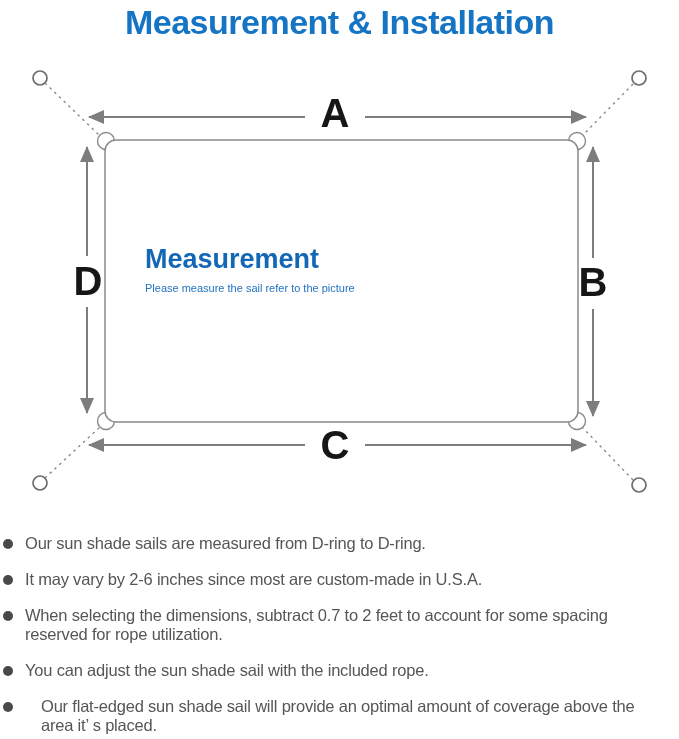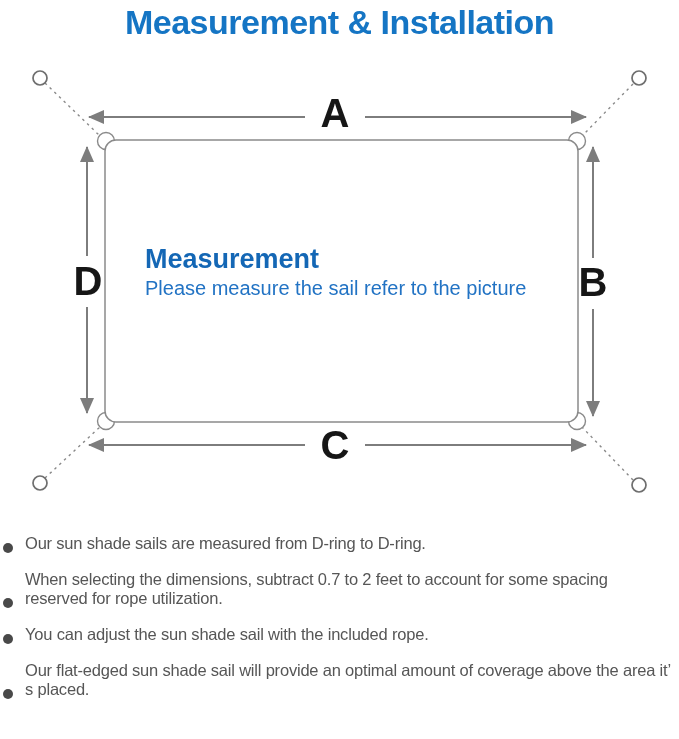--- a/index.html
+++ b/index.html
@@ -31,29 +31,29 @@
   .dim-c{left:307px;top:361px;}
   .dim-d{left:60px;top:197px;}
   .center-text{
     position:absolute;left:145px;top:182px;width:400px;
   }
   .center-text h2{
     margin:0;font-size:27px;line-height:34px;font-weight:700;
     color:#1467b5;
   }
   .center-text p{
-    margin:2px 0 0 0;font-size:20px;line-height:20px;
+    margin:2px 0 0 0;font-size:11px;line-height:20px;
     color:#2273c4;
   }
   .notes{
     position:absolute;top:534px;left:0;right:5px;
     margin:0;padding:0;list-style:none;
   }
   .notes li{
-    display:flex;align-items:flex-end;
+    display:flex;align-items:flex-start;
     margin:0 0 17px 0;
     font-size:16.5px;line-height:19px;letter-spacing:-0.2px;
     color:#565656;
   }
   .notes .dot{
     flex:none;width:10px;height:10px;border-radius:50%;
     background:#494949;margin:4.5px 12px 0 3px;
   }
   .notes .note-text{display:block;}
   .notes li:nth-child(5) .note-text{max-width:615px;margin-left:16px;}
@@ -114,20 +114,24 @@
     </div>
   </div>
 
   <ul class="notes">
     <li>
       <span class="dot"></span>
       <span class="note-text">Our sun shade sails are measured from D-ring to D-ring.</span>
     </li>
     <li>
       <span class="dot"></span>
+      <span class="note-text">It may vary by 2-6 inches since most are custom-made in U.S.A.</span>
+    </li>
+    <li>
+      <span class="dot"></span>
       <span class="note-text">When selecting the dimensions, subtract 0.7 to 2 feet to account for some spacing reserved for rope utilization.</span>
     </li>
     <li>
       <span class="dot"></span>
       <span class="note-text">You can adjust the sun shade sail with the included rope.</span>
     </li>
     <li>
       <span class="dot"></span>
       <span class="note-text">Our flat-edged sun shade sail will provide an optimal amount of coverage above the area it’ s placed.</span>
     </li>

